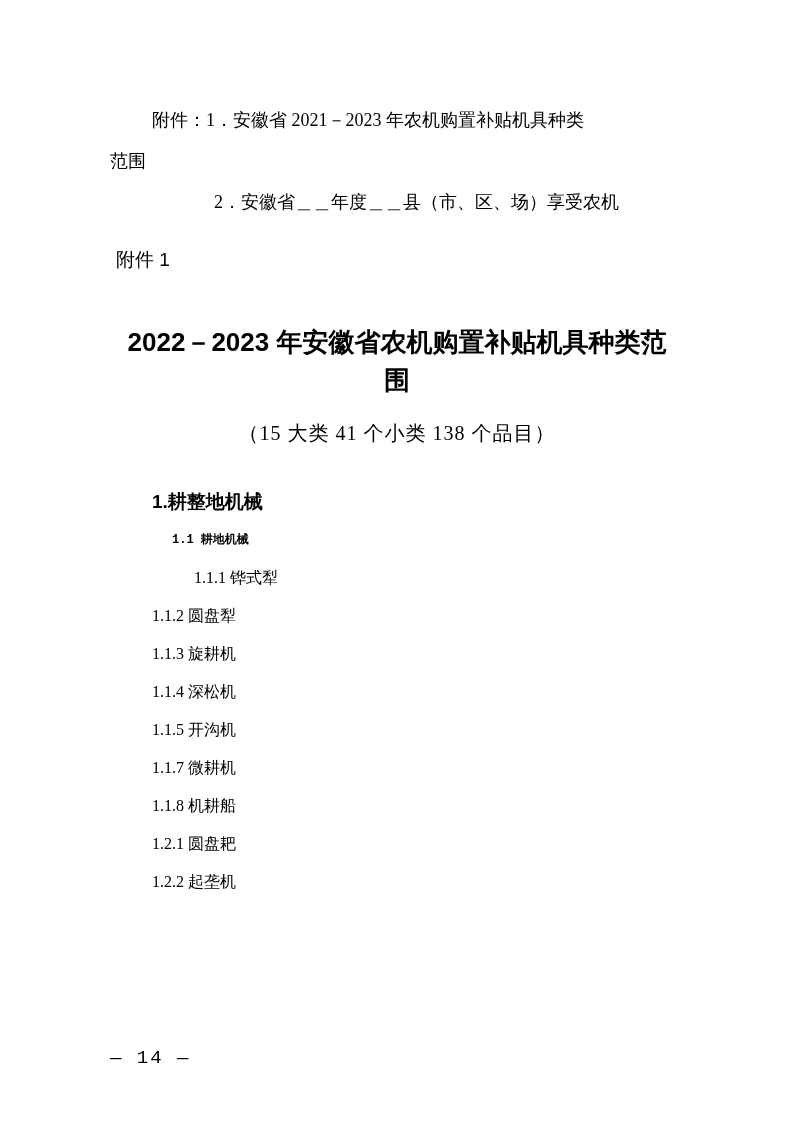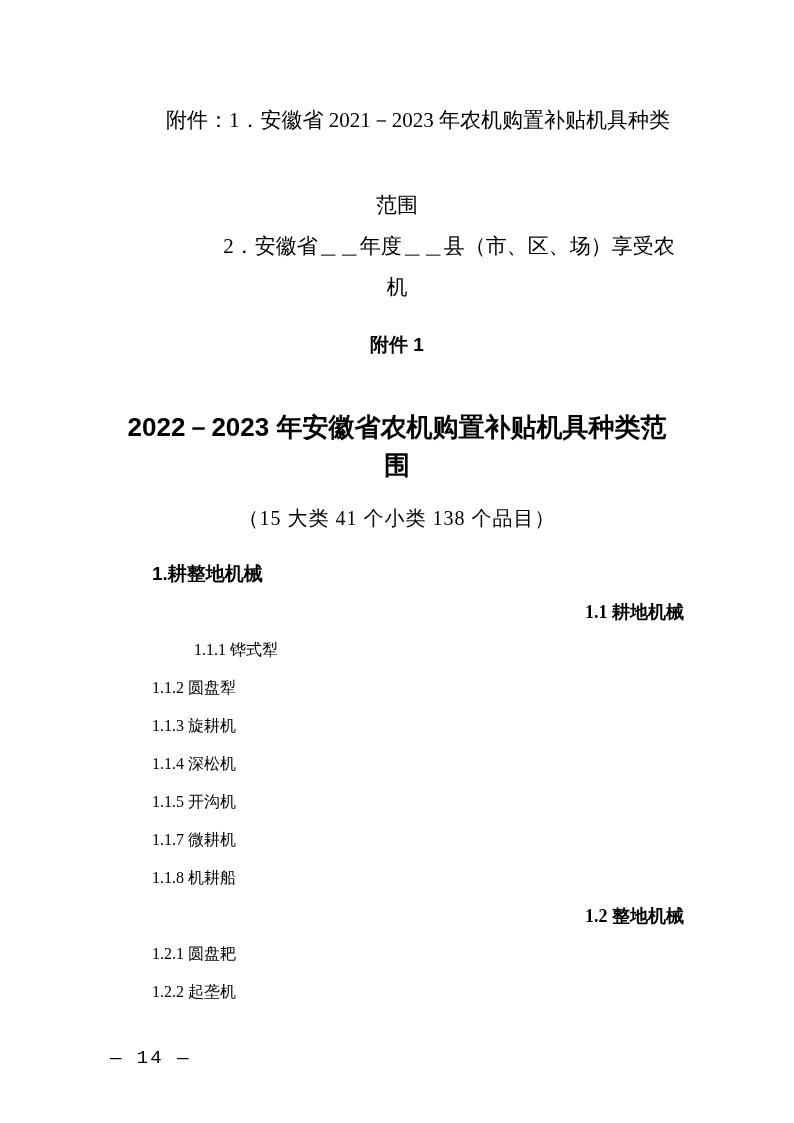--- a/index.html
+++ b/index.html
@@ -22,83 +22,79 @@
     height: 1123px;
     box-sizing: border-box;
     padding: 96px 110px 60px 110px;
   }
 
   
   .attach-block {
     margin-top: 4px;
   }
   .attach-line {
-    font-size: 21px;
+    font-size: 18px;
     line-height: 41px;
     white-space: pre-wrap;
-    text-align: center;
   }
   .attach-line-1 {
     text-indent: 42px;
   }
   .attach-line-2 {
     text-indent: 0;
-    margin-top: 44px;
   }
   .attach-line-3 {
     text-indent: 104px;
   }
   .attach-line-4 {
     text-indent: 146px;
   }
 
   .attach-label {
     font-size: 19px;
     line-height: 30px;
     font-family: "Liberation Sans", "DejaVu Sans", sans-serif;
-    font-weight: bold;
+    font-weight: normal;
     margin-top: 22px;
-    margin-left: 0px;
-    text-align: center;
+    margin-left: 6px;
   }
 
   .doc-title {
     font-family: "Liberation Sans", "DejaVu Sans", sans-serif;
     font-weight: bold;
     font-size: 26px;
     line-height: 38px;
     text-align: center;
     margin-top: 48px;
     padding: 0 14px;
   }
   .doc-subtitle {
     font-size: 20px;
     line-height: 32px;
     text-align: center;
     margin-top: 18px;
     letter-spacing: 1px;
   }
 
   .content {
-    margin-top: 21px;
+    margin-top: 34px;
   }
   .item {
     font-size: 16px;
     line-height: 38px;
     white-space: pre;
   }
   .lvl-cat {      
     text-indent: 42px;
   }
   .lvl-sub {      
     text-indent: 62px;
-    font-family: Liberation Serif, serif;
+    font-family: Liberation Mono, monospace;
     font-weight: bold;
-    font-size: 18px;
-    text-align: right;
+    font-size: 12px;
   }
   .lvl-itm-indent {  
     text-indent: 84px;
   }
   .lvl-itm {      
     text-indent: 42px;
   }
   .cat-bold {
     font-family: "Liberation Sans", "DejaVu Sans", sans-serif;
     font-weight: bold;
@@ -133,19 +129,18 @@
   <div class="content">
     <div class="item lvl-cat cat-bold">1.耕整地机械</div>
     <div class="item lvl-sub">1.1 耕地机械</div>
     <div class="item lvl-itm-indent">1.1.1 铧式犁</div>
     <div class="item lvl-itm">1.1.2 圆盘犁</div>
     <div class="item lvl-itm">1.1.3 旋耕机</div>
     <div class="item lvl-itm">1.1.4 深松机</div>
     <div class="item lvl-itm">1.1.5 开沟机</div>
     <div class="item lvl-itm">1.1.7 微耕机</div>
     <div class="item lvl-itm">1.1.8 机耕船</div>
-    <div class="item lvl-sub">1.2 整地机械</div>
     <div class="item lvl-itm">1.2.1 圆盘耙</div>
     <div class="item lvl-itm">1.2.2 起垄机</div>
   </div>
 
   <div class="page-number">— 14 —</div>
 </div>
 
 </body></html>

